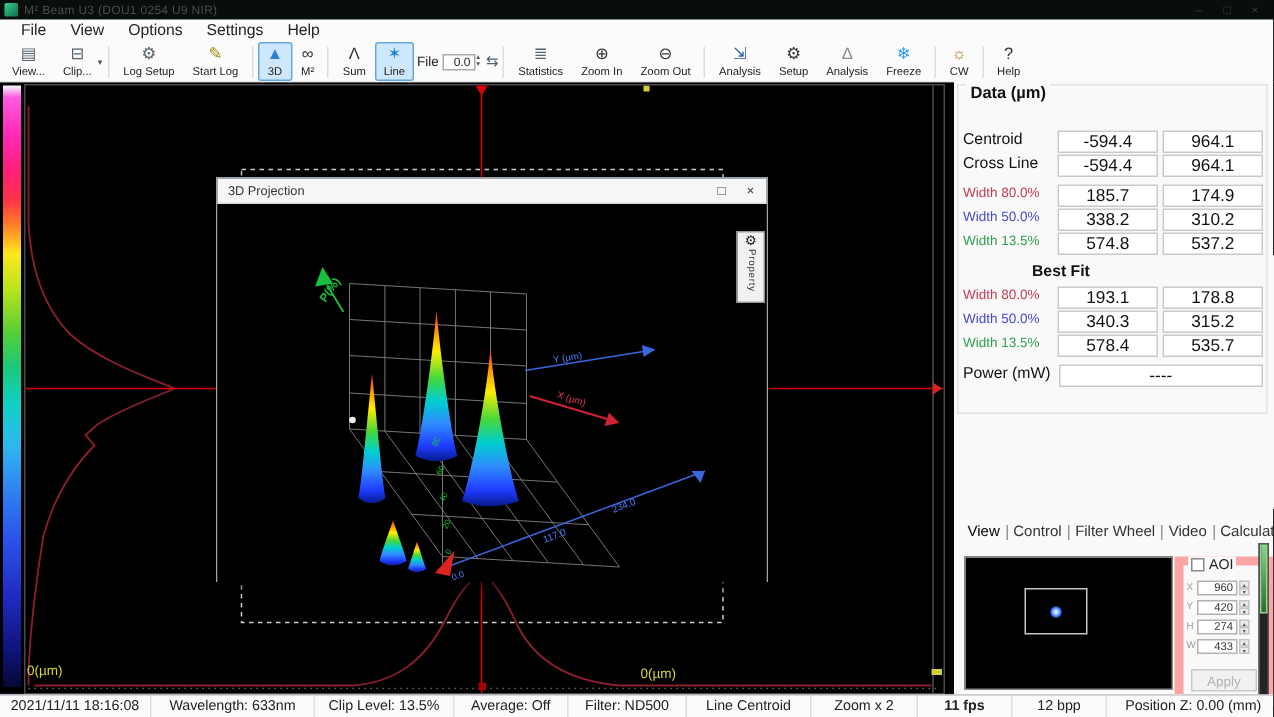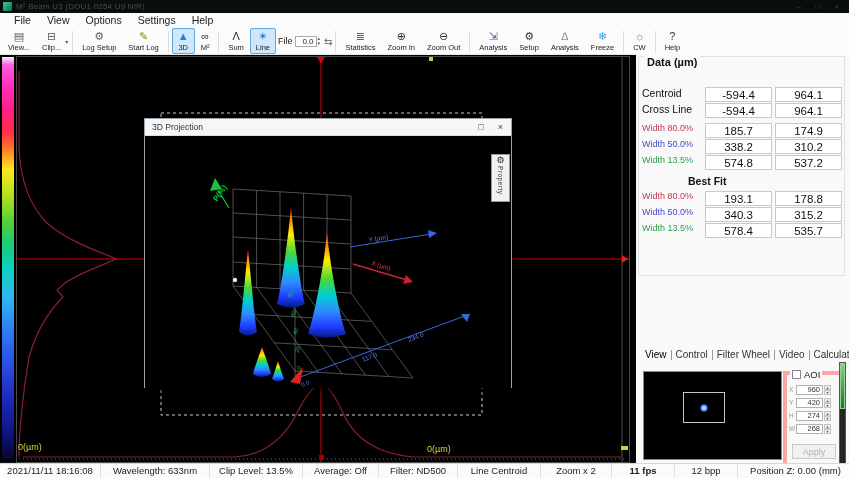--- a/index.html
+++ b/index.html
@@ -61,21 +61,21 @@
   .dcell{width:67px;height:13px;border:1px solid #c9c9c9;background:#fff;font-size:11.5px;color:#111;display:flex;align-items:center;justify-content:center;margin-left:3px;}
   .dspan{width:137px;}
   #tab-bar{position:absolute;left:5px;top:295px;display:flex;align-items:center;}
   .tab{font-size:10px;color:#333;padding:0 4px;white-space:nowrap;}
   .tab.active{color:#000;}
   .tab-div{width:1px;height:10px;background:#999;}
   #thumb{position:absolute;left:7px;top:317px;width:137px;height:87px;background:#000;border:1px solid #888;}
   #thumb-aoi{position:absolute;left:39px;top:20px;width:40px;height:29px;border:1px solid #c5c5c5;}
   #thumb-dot{position:absolute;left:56px;top:32px;width:8px;height:8px;border-radius:50%;
     background:radial-gradient(circle,#cfe6ff 15%,#3a74ff 55%,rgba(6,12,60,0) 78%);}
-  #aoi-panel{position:absolute;left:147px;top:317px;width:54px;height:88px;border:4px solid #fca5a5;}
+  #aoi-panel{position:absolute;left:147px;top:317px;width:54px;height:88px;border:6px solid #fca5a5;}
   #aoi-legend{position:absolute;left:3px;top:-6px;background:#f9f9f9;padding:0 2px;display:flex;align-items:center;}
   #aoi-checkbox{width:7px;height:7px;border:1px solid #888;background:#fff;margin-right:3px;}
   #aoi-label{font-size:9.5px;color:#222;}
   #aoi-fields{position:absolute;left:2px;top:8px;}
   .aoi-row{display:flex;align-items:center;height:13px;}
   .aoi-l{width:7px;font-size:6.5px;color:#9a9a9a;}
   .aoi-box{width:27px;height:10px;border:1px solid #b2b2b2;background:#fff;font-size:7.5px;color:#333;display:flex;align-items:center;justify-content:flex-end;padding-right:2px;box-sizing:border-box;}
   .aoi-spin{display:flex;flex-direction:column;margin-left:1px;}
   .aoi-spin span{width:7px;height:5px;border:1px solid #c4c4c4;background:#ececec;color:#555;font-size:4px;line-height:4px;text-align:center;box-sizing:border-box;}
   #apply-button{position:absolute;left:5px;bottom:4px;width:42px;height:13px;border:1px solid #c9c9c9;background:#f1f1f1;color:#b3b3b3;font-size:9px;display:flex;align-items:center;justify-content:center;}
@@ -363,20 +363,24 @@
         </div>
         <div class="drow">
           <span class="dlab" style="color: rgb(72, 72, 204);">Width 50.0%</span>
           <span class="dcell">340.3</span>
           <span class="dcell">315.2</span>
         </div>
         <div class="drow">
           <span class="dlab" style="color: rgb(47, 158, 79);">Width 13.5%</span>
           <span class="dcell">578.4</span>
           <span class="dcell">535.7</span>
+        </div>
+        <div class="drow" style="margin-top: 4px;">
+          <span class="dlab dlab-big" style="color: rgb(17, 17, 17);">Power (mW)</span>
+          <span class="dcell dspan">----</span>
         </div>
       </div>
 
     <div id="tab-bar">
         <span class="tab active">View</span>
         <span class="tab-div"></span>
         <span class="tab">Control</span>
         <span class="tab-div"></span>
         <span class="tab">Filter Wheel</span>
         <span class="tab-div"></span>
@@ -415,21 +419,21 @@
           <div class="aoi-row">
             <span class="aoi-l">H</span>
             <span class="aoi-box">274</span>
             <span class="aoi-spin">
               <span>▴</span>
               <span>▾</span>
             </span>
           </div>
           <div class="aoi-row">
             <span class="aoi-l">W</span>
-            <span class="aoi-box">268</span>
+            <span class="aoi-box">433</span>
             <span class="aoi-spin">
               <span>▴</span>
               <span>▾</span>
             </span>
           </div>
         </div>
       <div id="apply-button">Apply</div>
     </div>
 
     <div id="vslider">

